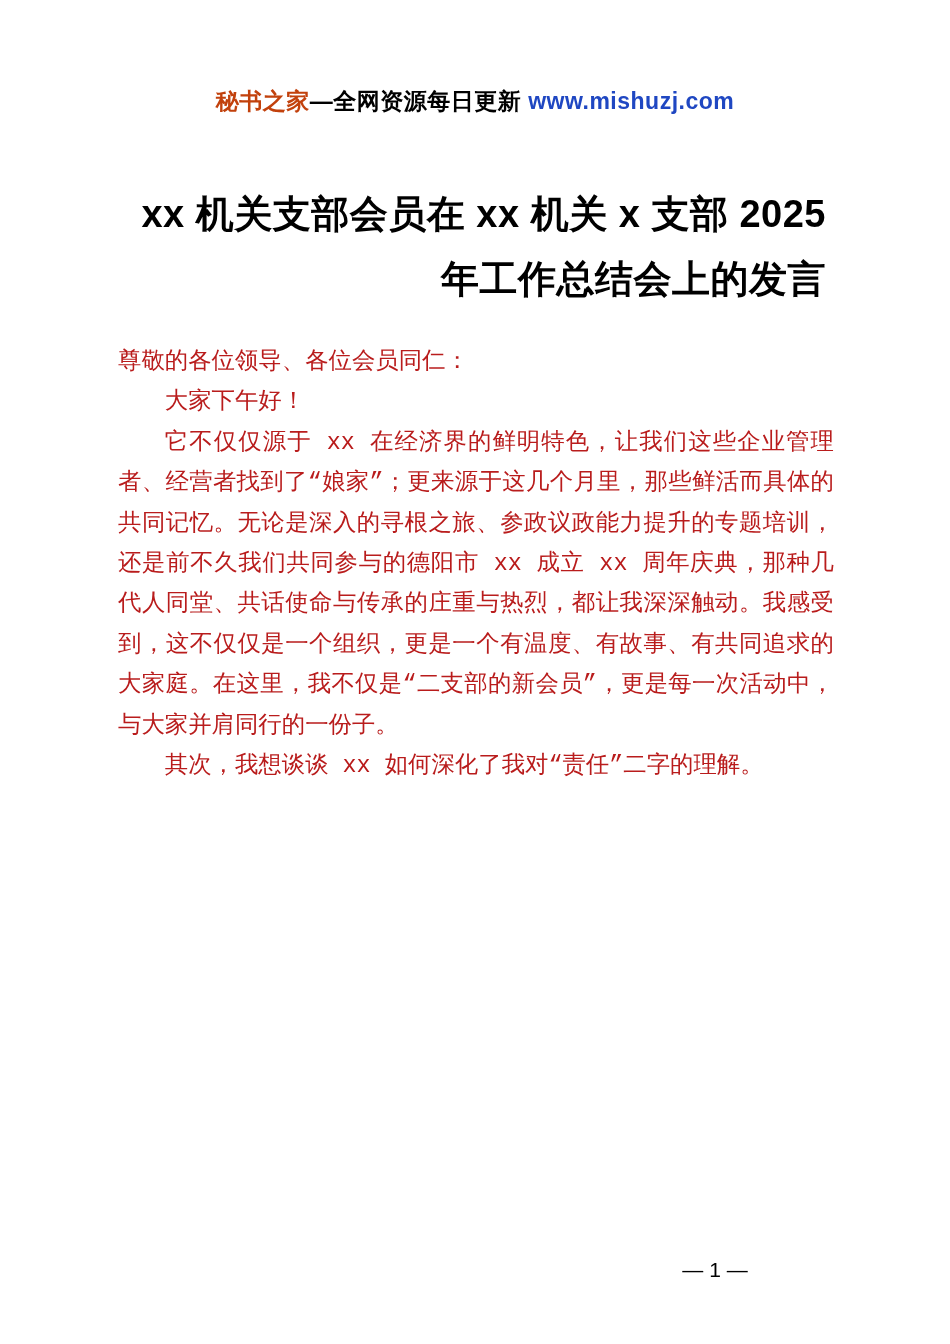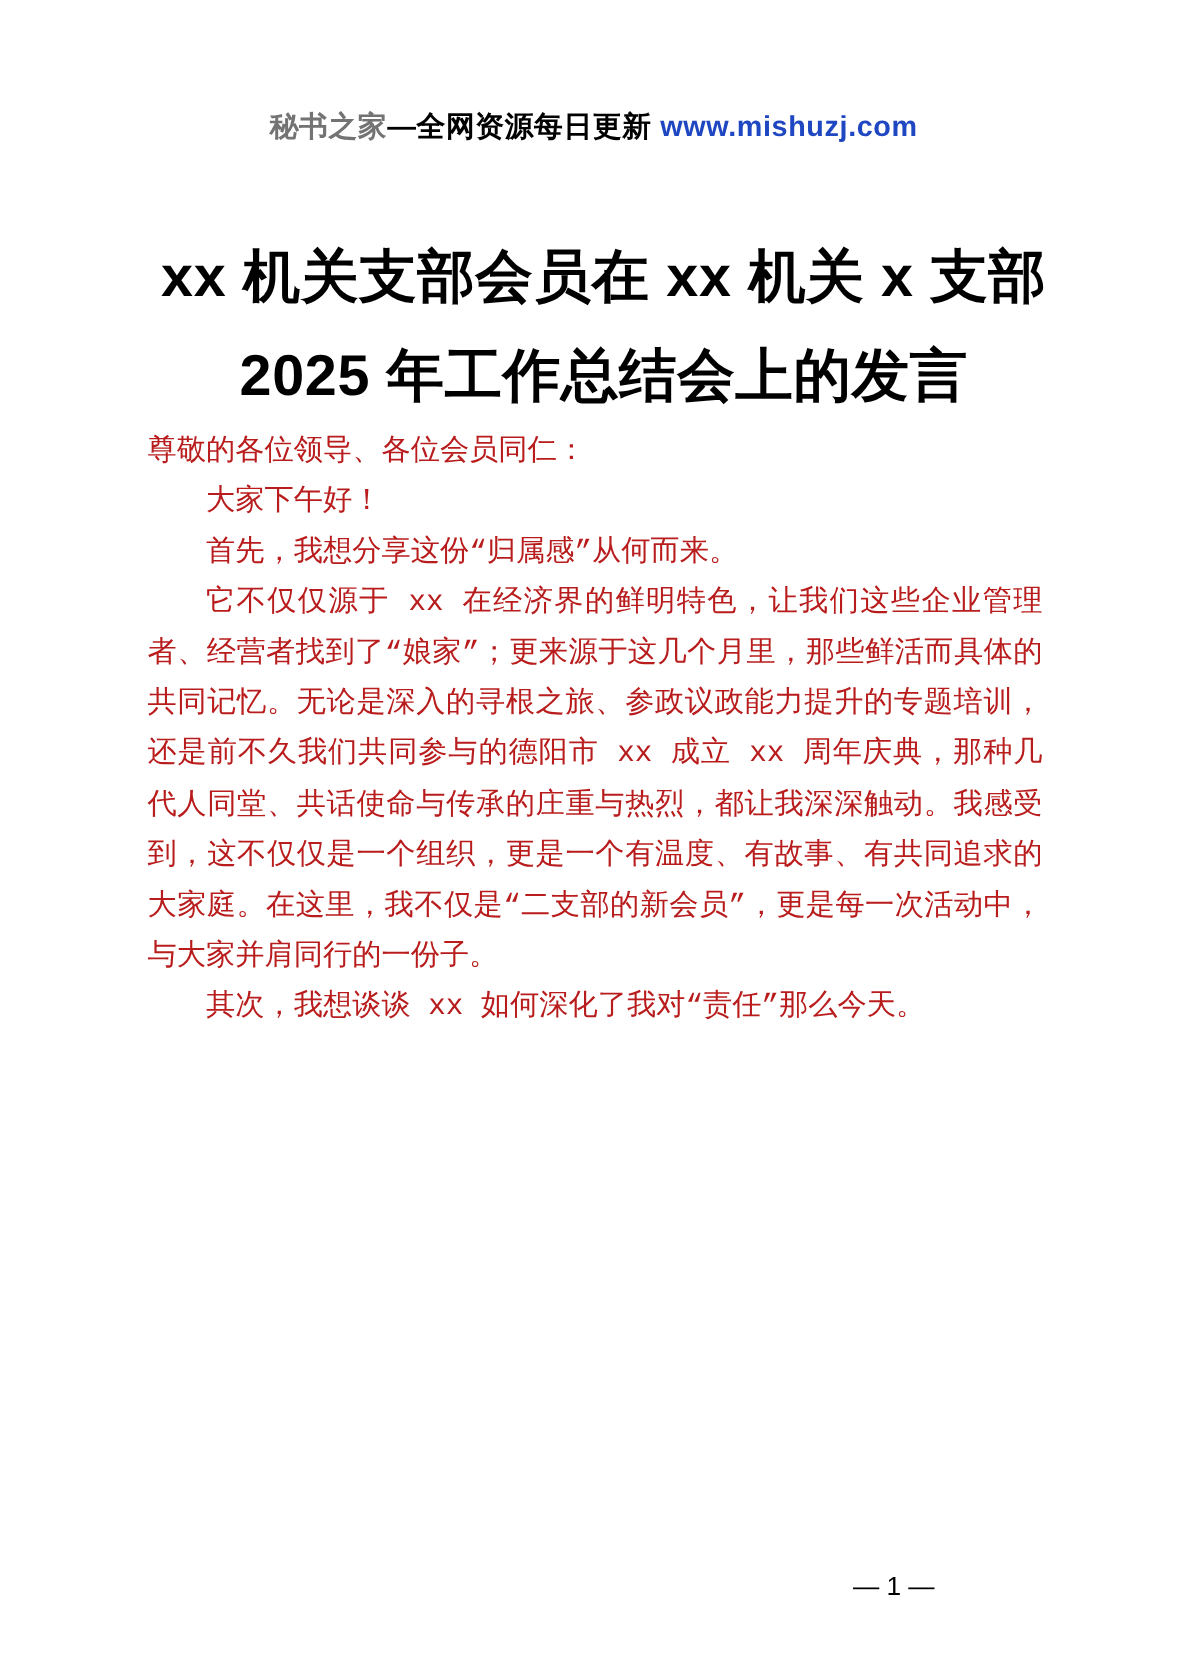--- a/index.html
+++ b/index.html
@@ -27,32 +27,32 @@
     top: 86px;
     left: 0;
     width: 950px;
     text-align: center;
     font-family: "Liberation Sans", "DejaVu Sans", sans-serif;
     font-size: 23px;
     font-weight: bold;
     letter-spacing: 0.5px;
     white-space: nowrap;
   }
-  .wm-brand { color: #737373; }
+  .wm-brand { color: #c2410c; }
   .wm-mid   { color: #000000; }
   .wm-url   { color: #1f47c2; }
 
   .doc-title {
     position: absolute;
     top: 182px;
-    left: 128px;
+    left: 116px;
     width: 710px;
-    text-align: center;
+    text-align: right;
     font-family: "Liberation Sans", "DejaVu Sans", sans-serif;
-    font-size: 46px;
+    font-size: 38px;
     font-weight: bold;
     line-height: 1.72;
     letter-spacing: 0.5px;
     color: #000;
   }
 
   .body-text {
     position: absolute;
     top: 342px;
     left: 118px;
@@ -92,20 +92,19 @@
 
   <div class="watermark">
     <span class="wm-brand">秘书之家</span><span class="wm-mid">—全网资源每日更新 </span><span class="wm-url">www.mishuzj.com</span>
   </div>
 
   <div class="doc-title">xx 机关支部会员在 xx 机关 x 支部 2025 年工作总结会上的发言</div>
 
   <div class="body-text">
     <p>尊敬的各位领导、各位会员同仁：</p>
     <p class="indent">大家下午好！</p>
-    <p class="indent">首先，我想分享这份“归属感”从何而来。</p>
     <p class="indent">它不仅仅源于 xx 在经济界的鲜明特色，让我们这些企业管理者、经营者找到了“娘家”；更来源于这几个月里，那些鲜活而具体的共同记忆。无论是深入的寻根之旅、参政议政能力提升的专题培训，还是前不久我们共同参与的德阳市 xx 成立 xx 周年庆典，那种几代人同堂、共话使命与传承的庄重与热烈，都让我深深触动。我感受到，这不仅仅是一个组织，更是一个有温度、有故事、有共同追求的大家庭。在这里，我不仅是“二支部的新会员”，更是每一次活动中，与大家并肩同行的一份子。</p>
-    <p class="indent">其次，我想谈谈 xx 如何深化了我对“责任”那么今天。</p>
+    <p class="indent">其次，我想谈谈 xx 如何深化了我对“责任”二字的理解。</p>
   </div>
 
   <div class="page-number">— 1 —</div>
 
 </div>
 
 </body></html>

